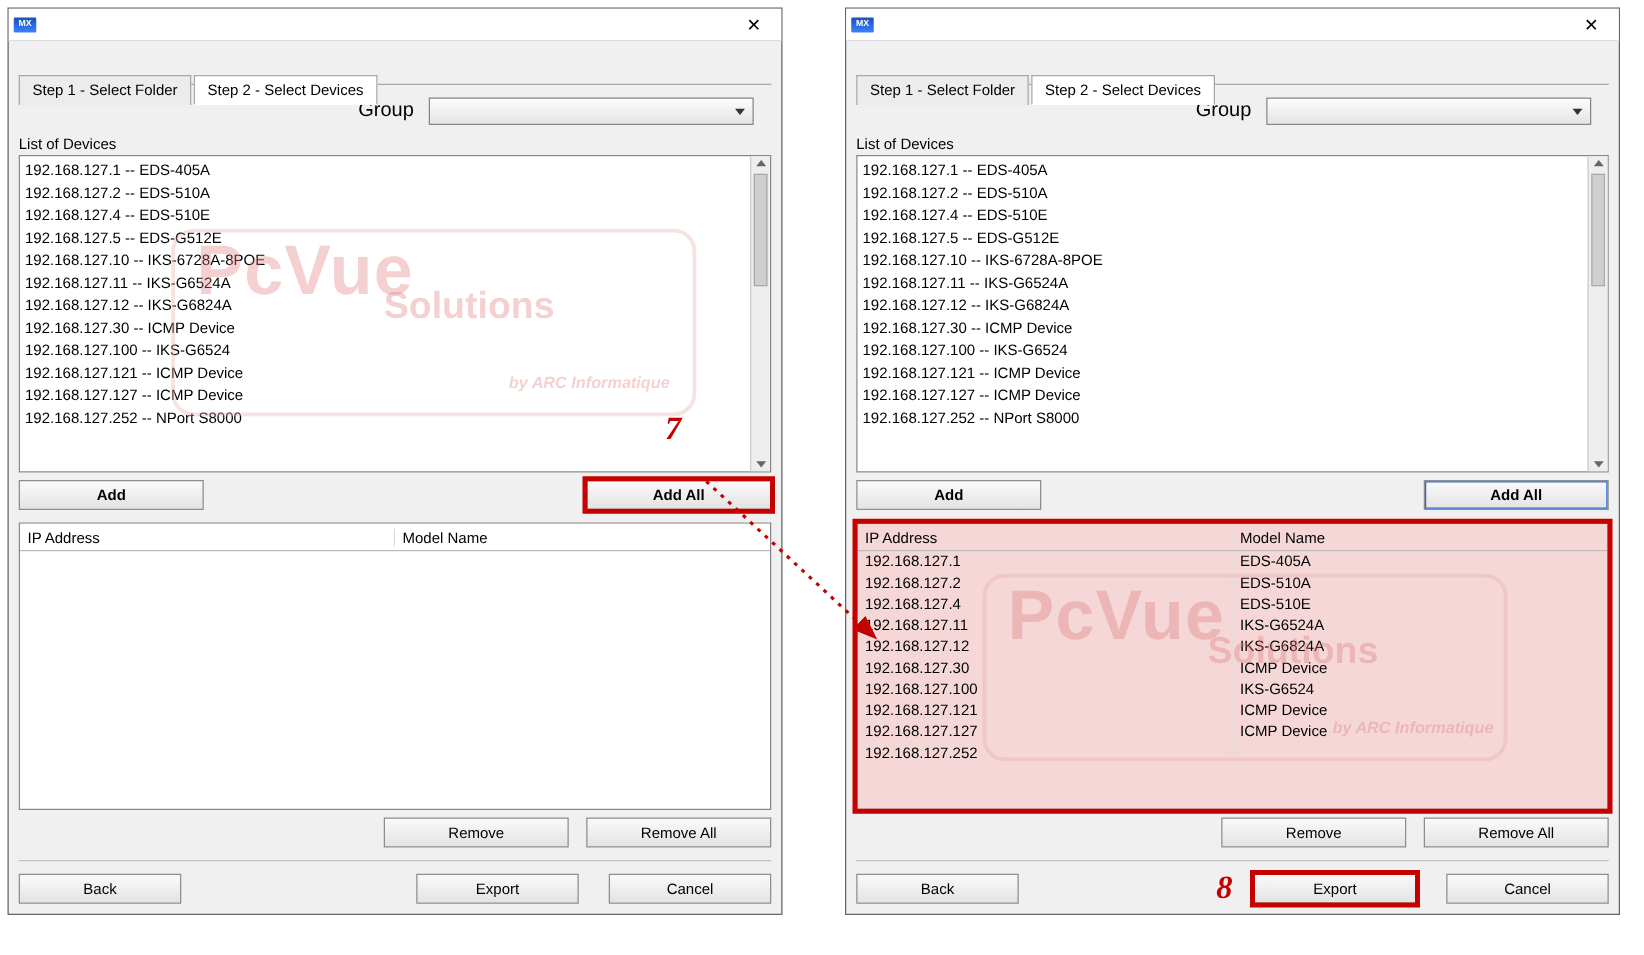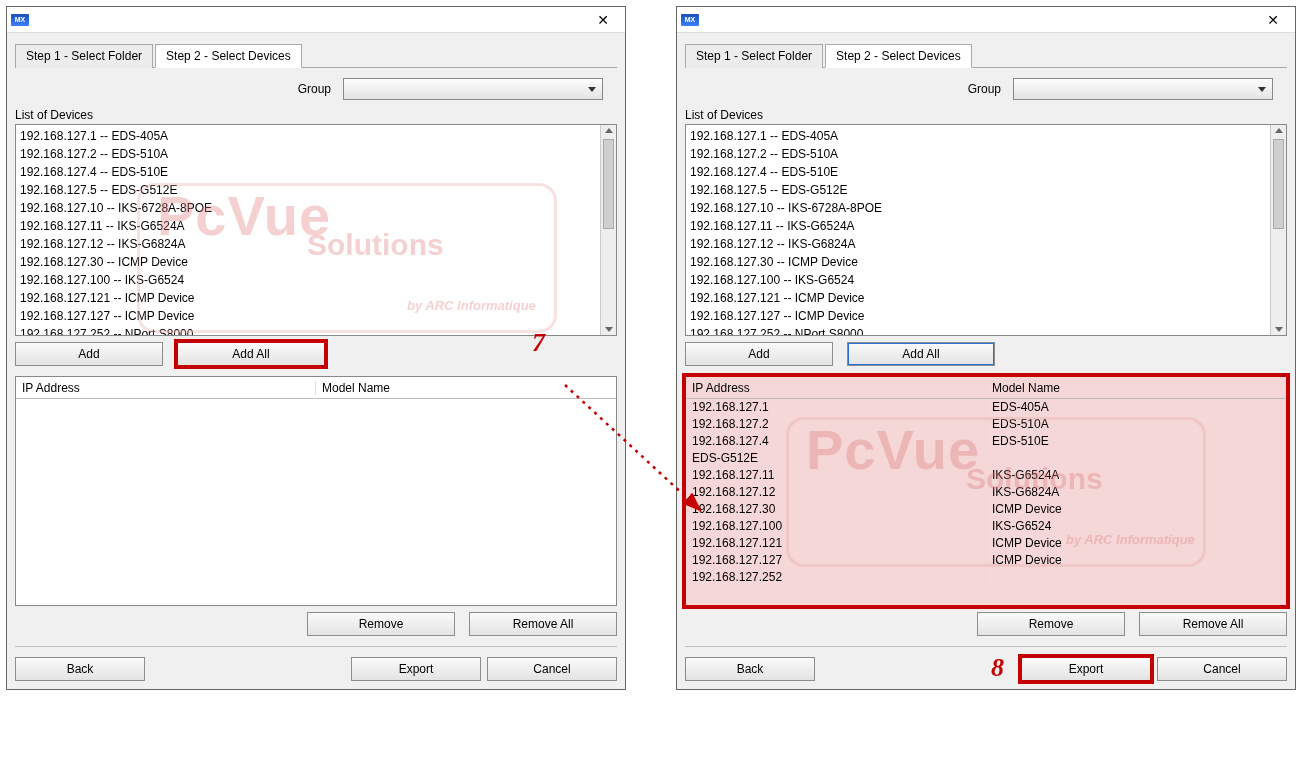--- a/index.html
+++ b/index.html
@@ -50,54 +50,54 @@
     margin-bottom: 10px;
   }
   .tab {
     padding: 4px 10px;
     border: 1px solid #a8a8a8;
     border-bottom: none;
     background: #ececec;
     margin-right: 2px;
     cursor:pointer;
     position:relative;
-    top:1px;
+    top:17px;
     font-size: 12px;
   }
   .tab.active {
     background: #fff;
     border-bottom: 1px solid #fff;
   }
   .group-row {
     display:flex; align-items:center; justify-content:flex-end;
     gap: 12px;
     margin-bottom: 8px;
     padding-right: 14px;
   }
-  .group-row label { font-size: 12px; }
+  .group-row label { font-size: 16px; }
   .combo {
     width: 260px; height: 22px;
     border: 1px solid #888;
     background: linear-gradient(#fdfdfd,#e4e4e4);
     position:relative;
   }
   .combo::after {
     content: "";
     position:absolute;
     right:6px; top:8px;
     width:0;height:0;
     border-left:4px solid transparent;
     border-right:4px solid transparent;
     border-top:5px solid #333;
   }
   .grouplabel { font-size:12px; margin: 0 0 2px 0; }
   .listbox {
     border: 1px solid #888;
     background: #fff;
-    height: 212px;
+    height: 254px;
     display:flex;
     position:relative;
   }
   .listbox .items {
     flex: 1 1 auto;
     overflow: hidden;
     padding: 2px 4px;
   }
   .listbox .item {
     font-size: 12px;
@@ -122,21 +122,21 @@
     position:absolute;
     left:4px;
     width:0;height:0;
     border-left:4px solid transparent;
     border-right:4px solid transparent;
   }
   .vscroll::before{ top:3px; border-bottom:5px solid #666; }
   .vscroll::after{ bottom:3px; border-top:5px solid #666; }
 
   .btn-row { display:flex; gap:14px; justify-content:flex-end; margin-top:6px; }
-  .btn-row.left-pad { justify-content:flex-start; padding-right:0; }
+  .btn-row.left-pad { justify-content:space-between; padding-right:0;font-weight:bold; }
   button.winbtn {
     width: 148px; height: 24px;
     background: linear-gradient(#fafafa,#e3e3e3);
     border: 1px solid #8d8d8d;
     font: inherit;
     cursor:pointer;
   }
   button.winbtn.focus {
     outline: 1px solid #2a6fd4;
     outline-offset: -2px;
@@ -162,21 +162,21 @@
   .grow { display:flex; font-size:12px; line-height:17px; }
 
   .bottom-bar {
     border-top:1px solid #c0c0c0;
     margin-top: 10px;
     padding-top: 10px;
     display:flex;
     justify-content:space-between;
     align-items:center;
   }
-  .bottom-right { display:flex; gap:6px; }
+  .bottom-right { display:flex; gap:24px; }
 
   
   .hl-red {
     outline: 3px solid #c40000;
     outline-offset: -1px;
   }
   .hl-fill {
     background: rgba(255,170,170,0.35) !important;
   }
   .callout {
@@ -350,21 +350,20 @@
             </div>
             <div class="grow">
               <div class="colA">192.168.127.2</div>
               <div class="colB">EDS-510A</div>
             </div>
             <div class="grow">
               <div class="colA">192.168.127.4</div>
               <div class="colB">EDS-510E</div>
             </div>
             <div class="grow">
-              <div class="colB">EDS-G512E</div>
             </div>
             <div class="grow">
               <div class="colA">192.168.127.11</div>
               <div class="colB">IKS-G6524A</div>
             </div>
             <div class="grow">
               <div class="colA">192.168.127.12</div>
               <div class="colB">IKS-G6824A</div>
             </div>
             <div class="grow">

